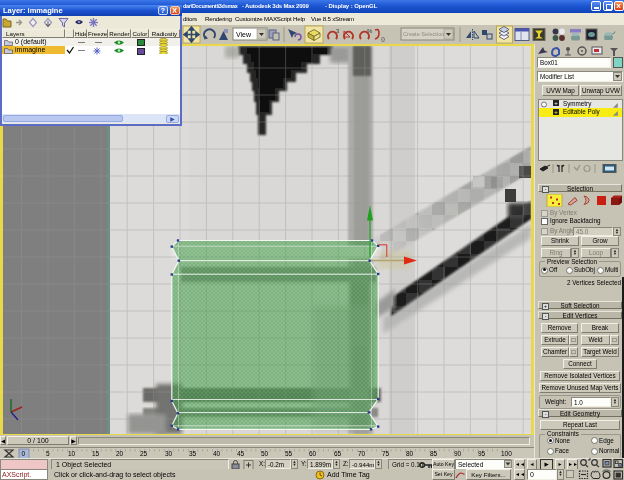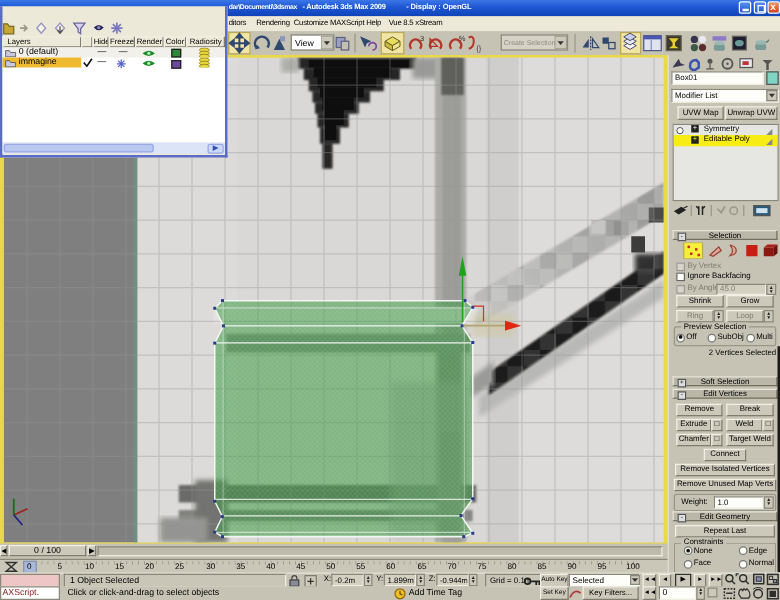--- a/index.html
+++ b/index.html
@@ -562,20 +562,25 @@
     <path d="M13 17.5 q0 -3.8 2.2 -4.2 l1 1.2 1 -1.6 1.3 1.2 1 -1.2 1.3 1.6 q1.2 1 1.2 4 l-1 2 h-6 z" stroke-width="1"></path>
     <circle cx="28.5" cy="17" r="3.4"></circle>
         <path d="M24.5 13.5 a6 6 0 0 1 8 0" stroke-width="0.8"></path>
     <rect x="36" y="13" width="8.5" height="8"></rect>
         <rect x="38.2" y="15.2" width="4" height="3.8" fill="#2e2e2e"></rect>
   </g>
 </svg>
 
 <div class="abs" id="layerdlg" style="left:0;top:5px;width:182px;height:120.5px;background:#ece9d8;border:2px solid #5a6cc8;border-top:none;box-sizing:border-box;">
 
+  <div class="abs" style="left:-2px;top:0;width:182px;height:11px;background:linear-gradient(180deg,#4a86f0 0%,#1d54d2 50%,#1040b0 100%);color:#fff;font-weight:bold;font-size:7.5px;line-height:11px;">
+    <span style="padding-left:3px;">Layer:  immagine</span>
+    <span class="abs" style="left:158px;top:0.5px;width:10px;height:9.5px;background:linear-gradient(180deg,#5a8ef2,#2257c8);border:1px solid #cfdaf8;border-radius:2px;box-sizing:border-box;color:#fff;text-align:center;line-height:8px;font-size:7px;">?</span>
+    <span class="abs" style="left:169.5px;top:0.5px;width:10px;height:9.5px;background:linear-gradient(180deg,#f09a64,#d2401a);border:1px solid #f4c4ac;border-radius:2px;box-sizing:border-box;color:#fff;text-align:center;line-height:8px;font-size:7px;">X</span>
+  </div>
 
   <svg class="abs" style="left:0;top:11px;" width="178" height="13" viewBox="0 0 178 13">
     <path d="M1 3 h3 l1.5 2 H9 v6 H1 z" fill="#c8a832" stroke="#776a22"></path>
     <path d="M14 6.5 l5 0 m-2 -2.5 l2.5 2.5 -2.5 2.5" stroke="#9a978a" stroke-width="1.4" fill="none"></path>
     <path d="M31 2.5 l3.5 4 -3.5 4 -3.5 -4 z" fill="#f4f2ea" stroke="#9a96c0" stroke-width="1.2"></path>
     <path d="M46 2.5 l3.5 4 -3.5 4 -3.5 -4 z" fill="#f4f2ea" stroke="#9a96c0" stroke-width="1.2"></path>
     <path d="M46 5 v5 m-2 -2 l2 2.5 2 -2.5" stroke="#555" stroke-width="1" fill="none"></path>
     <path d="M57 2.5 h9 l-3.5 4.5 v4 l-2 -1.5 v-2.5 z" fill="#d8d4f0" stroke="#6a66a0"></path>
     <path d="M73 6 q4 -4 8 0 q-4 4.5 -8 0 z" fill="#2a2a55"></path>
         <circle cx="77" cy="6" r="1.3" fill="#8888cc"></circle>

